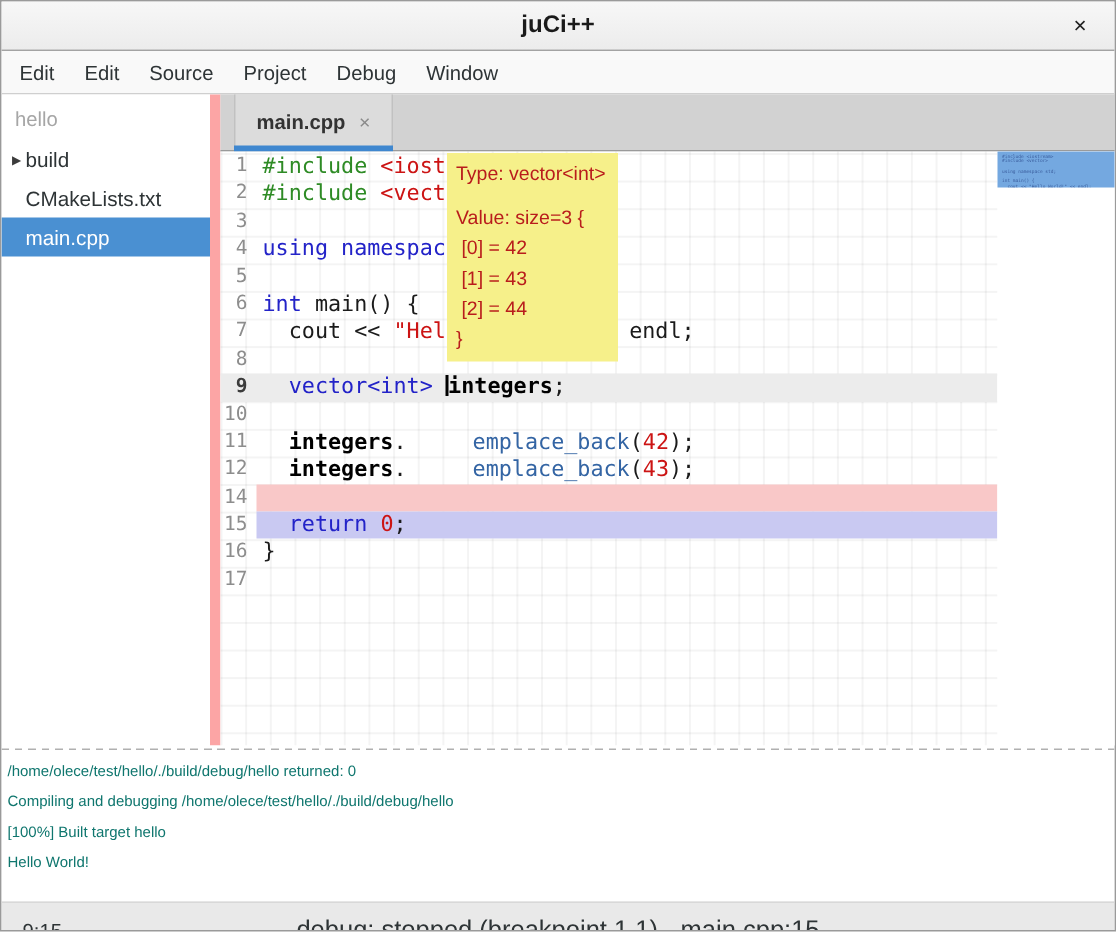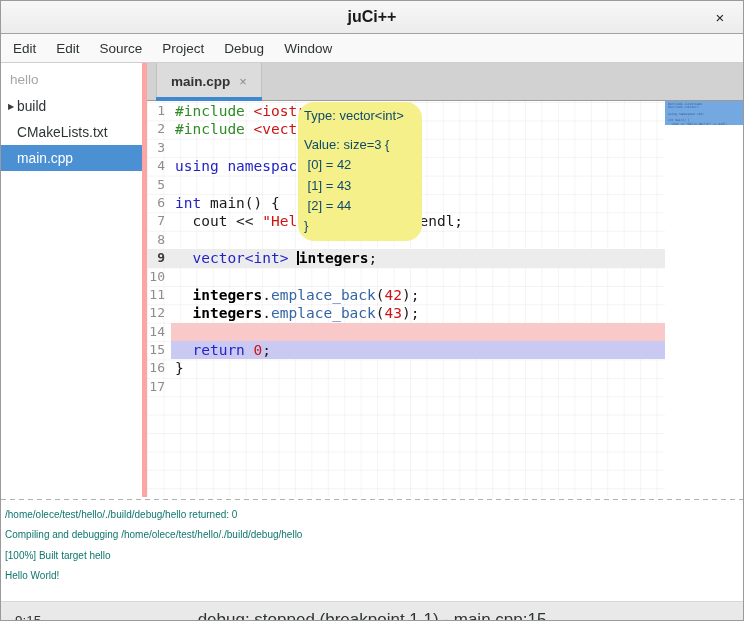--- a/index.html
+++ b/index.html
@@ -23,21 +23,21 @@
   
   .menubar {
     position:absolute; left:0; top:33px; width:100%; height:29px;
     background:#f9f9f9; border-bottom:1px solid #cfcfcf;
     display:flex; align-items:center; padding-left:2px;
   }
   .menu-item { font-size:13.5px; color:#2e3436; padding:5px 10px; }
   
   .sidebar {
     position:absolute; left:0; top:62px; width:146px; height:434px;
-    background:#fff; border-right:5px solid #fca5a5;
+    background:#fff; border-right:7px solid #fca5a5;
   }
   .project-label { padding:9px 9px 6px 9px; font-size:13.5px; color:#a6a6a6; }
   .tree-row { height:26px; display:flex; align-items:center; font-size:13.8px; color:#2e3436; }
   .tree-row .expander { width:16px; padding-left:7px; font-size:8px; color:#3c3c3c; }
   .tree-row .pad { width:16px; }
   .tree-row.selected { background:var(--selection); color:#fff; }
   
   .tabstrip {
     position:absolute; left:146px; top:62px; width:598px; height:38px;
     background:#d2d2d2; border-bottom:1px solid #9a9a9a;
@@ -69,40 +69,40 @@
   .row .ln {
     width:24px; padding-right:6px; text-align:right; flex:none;
     font-size:13px; color:#8d8d8d;
   }
   .row .code { flex:1; padding-left:4px; white-space:pre; color:#1b1b1b; }
   .row.current { background:var(--currentline); }
   .row.current .ln { color:#3c3c3c; font-weight:bold; }
   .row.break .code { background:var(--breakpoint); }
   .row.debug .code { background:var(--debugline); }
   .s-kw  { color:var(--kw);margin-top:30px; }
-  .s-fn  { color:var(--fn); }
+  .s-fn  { color:var(--fn);margin-left:44px; }
   .s-lit { color:var(--lit); }
   .s-pp  { color:var(--pp); }
   .s-var { font-weight:bold; color:#000; }
   .cursor { display:inline-block; width:1.5px; height:14px; background:#000; vertical-align:-2px; }
   
   .minimap { position:absolute; left:518px; top:0; width:80px; height:396px; background:#fff; }
   .viewport {
     position:absolute; left:0; top:0; width:80px; height:24px;
     background:var(--viewport); overflow:hidden;
   }
   .viewport pre {
     font-family:"DejaVu Sans Mono",monospace; font-size:3px; line-height:3.3px;
     color:rgba(16,40,110,0.6); padding:2px 0 0 3px;
   }
   
   .tooltip {
-    position:absolute; left:297px; top:101px; width:124px; min-height:139px;
+    position:absolute; left:297px; top:101px; width:114px; min-height:139px;
     background:var(--tooltip); padding:4px 6px; z-index:10;
-    font-size:13px; color:#0c4a6e;border-radius:16px;
+    font-size:13px; color:#b91c1c;
   }
   .tt-line { line-height:20.2px; white-space:pre; }
   .tt-gap { height:9px; }
   
   .separator {
     position:absolute; left:0; top:496px; width:100%; height:5px; background:#fff;
   }
   .separator .dashes {
     position:absolute; left:0; top:2px; width:100%; height:1px;
     background:repeating-linear-gradient(90deg,#b0b0b0 0 5px,transparent 5px 9px);

